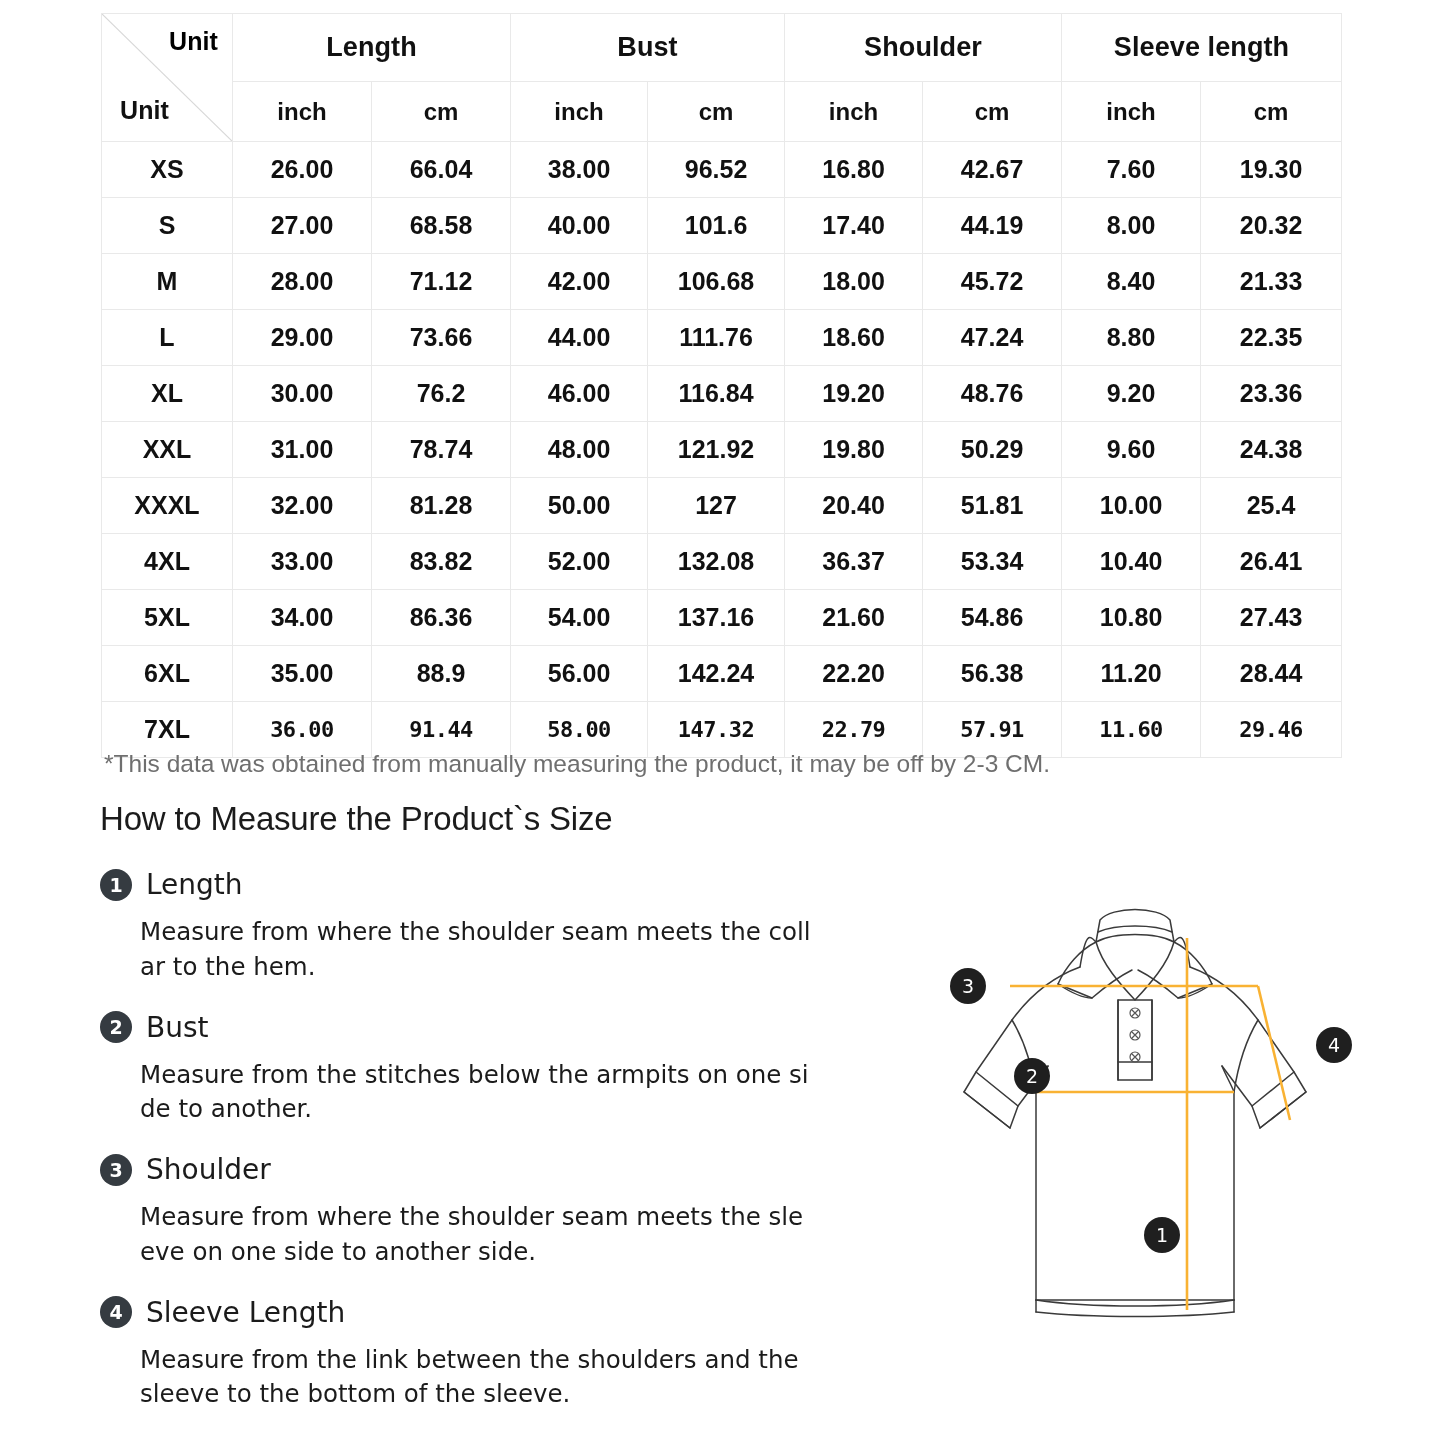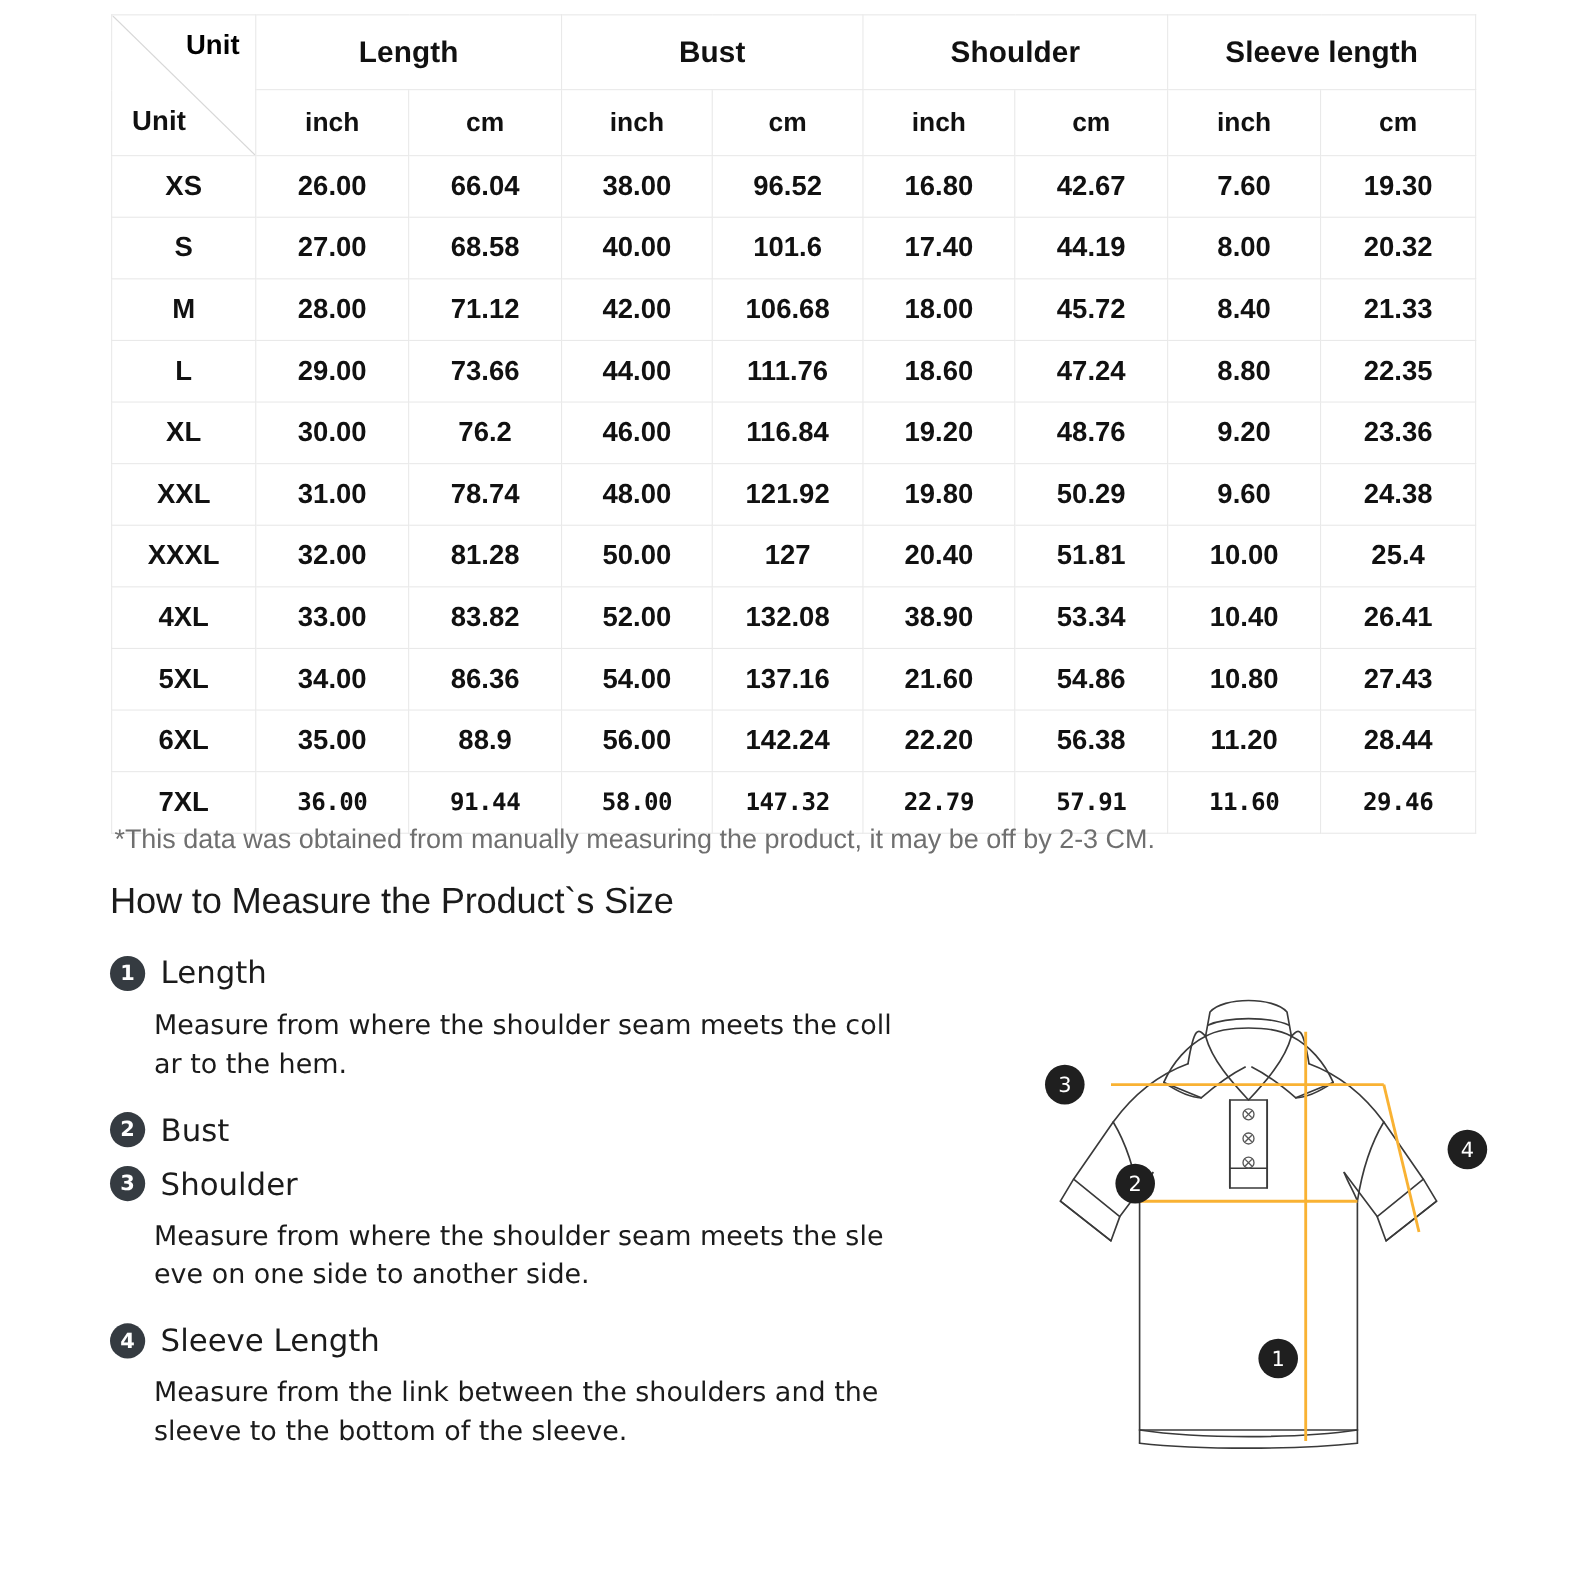--- a/index.html
+++ b/index.html
@@ -291,21 +291,21 @@
         <td class="num">51.81</td>
         <td class="num">10.00</td>
         <td class="num">25.4</td>
       </tr>
       <tr>
         <td class="size-cell">4XL</td>
         <td class="num">33.00</td>
         <td class="num">83.82</td>
         <td class="num">52.00</td>
         <td class="num">132.08</td>
-        <td class="num">38.90</td>
+        <td class="num">36.37</td>
         <td class="num">53.34</td>
         <td class="num">10.40</td>
         <td class="num">26.41</td>
       </tr>
       <tr>
         <td class="size-cell">5XL</td>
         <td class="num">34.00</td>
         <td class="num">86.36</td>
         <td class="num">54.00</td>
         <td class="num">137.16</td>
@@ -352,20 +352,21 @@
       <div class="instr-title">Length</div>
     </div>
     <div class="instr-desc">Measure from where the shoulder seam meets the collar to the hem.</div>
   </div>
 
   <div class="instr-item">
     <div class="instr-head">
       <div class="badge">2</div>
       <div class="instr-title">Bust</div>
     </div>
+    <div class="instr-desc">Measure from the stitches below the armpits on one side to another.</div>
   </div>
 
   <div class="instr-item">
     <div class="instr-head">
       <div class="badge">3</div>
       <div class="instr-title">Shoulder</div>
     </div>
     <div class="instr-desc">Measure from where the shoulder seam meets the sleeve on one side to another side.</div>
   </div>
 

